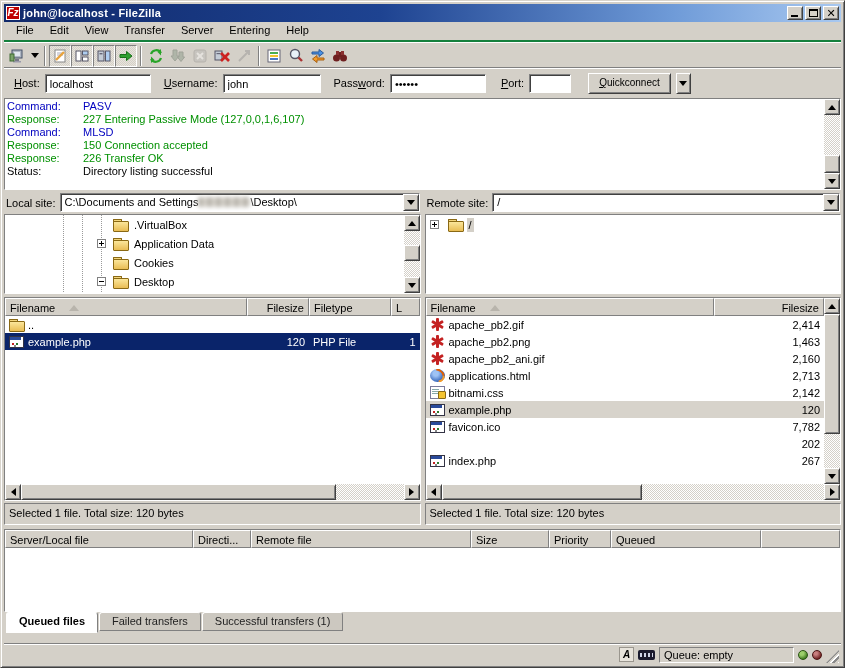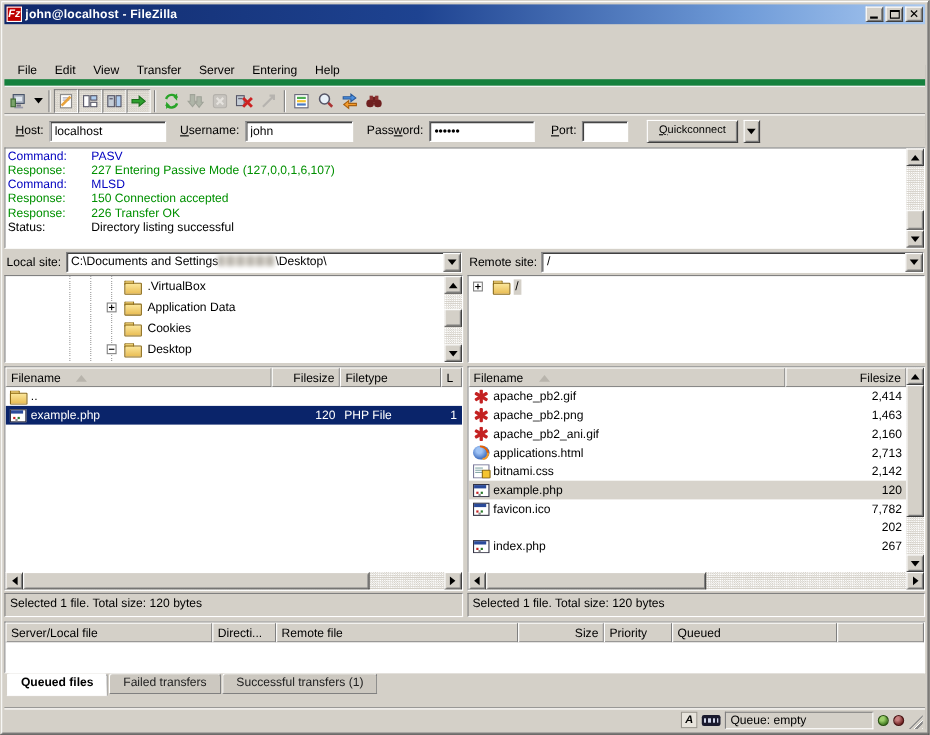--- a/index.html
+++ b/index.html
@@ -17,22 +17,22 @@
     background:linear-gradient(90deg,#10296b 0%,#1e4391 45%,#6f9bd8 80%,#a8c8f0 100%); }
   .fz-icon { width:14px; height:14px; background:#bf0000; border:1px solid #fff;
     color:#fff; font-weight:bold; font-size:10px; line-height:12px; text-align:center; margin-right:3px; font-style:italic; }
   .title-text { color:#fff; font-weight:bold; font-size:11px; flex:1; letter-spacing:.2px; }
   .winbtn { width:16px; height:14px; background:#d4d0c8; margin-left:2px; position:relative; }
   .winbtn .glyph-min { position:absolute; left:3px; bottom:2px; width:7px; height:2px; background:#000; }
   .winbtn .glyph-max { position:absolute; left:3px; top:2px; width:9px; height:8px; border:1px solid #000; border-top-width:2px; }
   .winbtn .glyph-x { position:absolute; left:0; top:0; width:100%; height:100%; font-size:11px; font-weight:bold; line-height:13px; text-align:center; }
 
   
-  .menubar { height:20px; flex:0 0 20px; display:flex; align-items:flex-end; padding-left:4px;
-    border-bottom:6px solid #15803d; box-shadow:0 1px 0 #808080;margin-top:36px; }
+  .menubar { height:20px; flex:0 0 20px; display:flex; align-items:flex-start; padding-left:4px;
+    border-bottom:2px solid #15803d; box-shadow:0 1px 0 #808080; }
   .menu-item { padding:2px 8px; }
 
   
   .toolbar { height:26px; flex:0 0 26px; display:flex; align-items:center; padding-left:2px; border-top:1px solid #fff; }
   .tb-sep { width:2px; height:20px; margin:0 3px; border-left:1px solid #808080; border-right:1px solid #fff; }
   .tb-btn { width:22px; height:22px; display:flex; align-items:center; justify-content:center; border:1px solid transparent; }
   .tb-btn.pressed { border-color:#808080 #fff #fff #808080;
     background:repeating-conic-gradient(#e8e4dc 0 25%, #d4d0c8 0 50%) 0 0/2px 2px; }
   .tb-btn.disabled { opacity:.4; filter:grayscale(70%); }
   .tb-drop { width:13px; height:22px; display:flex; align-items:center; justify-content:center; }
@@ -407,21 +407,21 @@
       </div>
       <div class="listwrap" style="margin-top:3px">
         <div class="hdr-row">
           <span class="hdr-cell" style="width:242px">
               <span>Filename</span>
               <span class="sort"></span>
             </span>
           <span class="hdr-cell num" style="width:62px;justify-content:flex-end">
               <span>Filesize</span>
             </span>
-          <span class="hdr-cell" style="width:92px">
+          <span class="hdr-cell" style="width:82px">
               <span>Filetype</span>
             </span>
           <span class="hdr-cell" style="flex:1">
               <span>L</span>
             </span>
         </div>
         <div class="rows">
           <div class="frow">
             <span class="fcell" style="width:242px">
                 <i class="ic ic-folder"></i>
@@ -580,21 +580,21 @@
     <div class="hdr-row">
       <span class="hdr-cell" style="width:188px">
           <span>Server/Local file</span>
         </span>
       <span class="hdr-cell" style="width:58px">
           <span>Directi...</span>
         </span>
       <span class="hdr-cell" style="width:220px">
           <span>Remote file</span>
         </span>
-      <span class="hdr-cell" style="width:78px;justify-content:flex-end">
+      <span class="hdr-cell" style="width:78px;justify-content:flex-start">
           <span>Size</span>
         </span>
       <span class="hdr-cell" style="width:62px">
           <span>Priority</span>
         </span>
       <span class="hdr-cell" style="width:150px">
           <span>Queued</span>
         </span>
       <span class="hdr-cell" style="flex:1"></span>
     </div>

